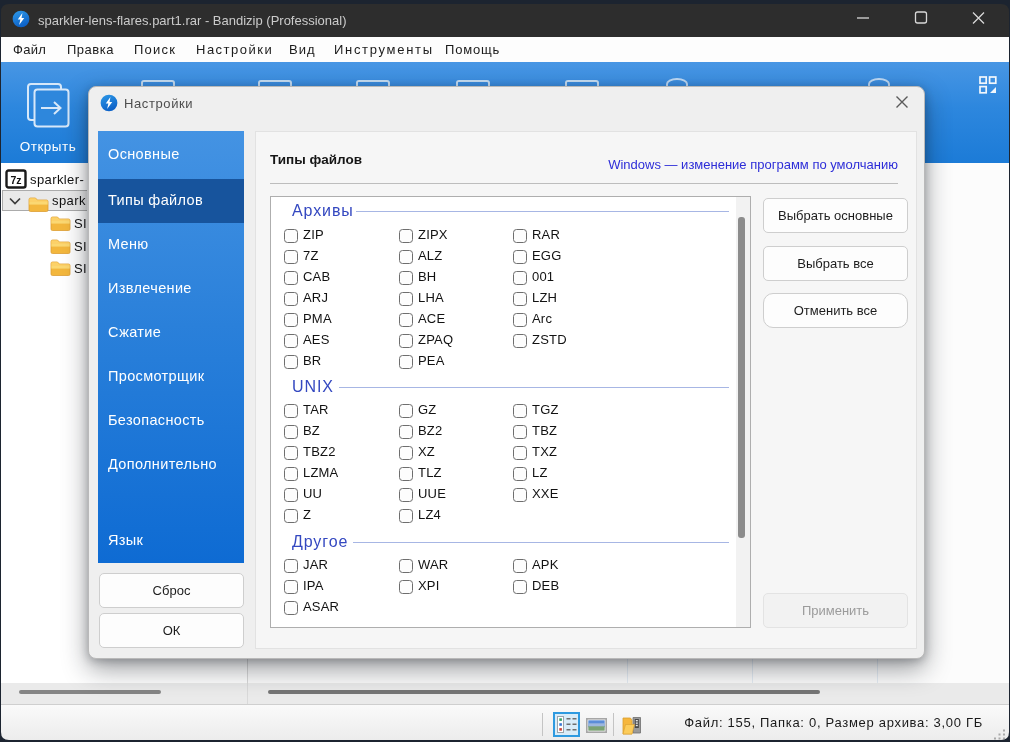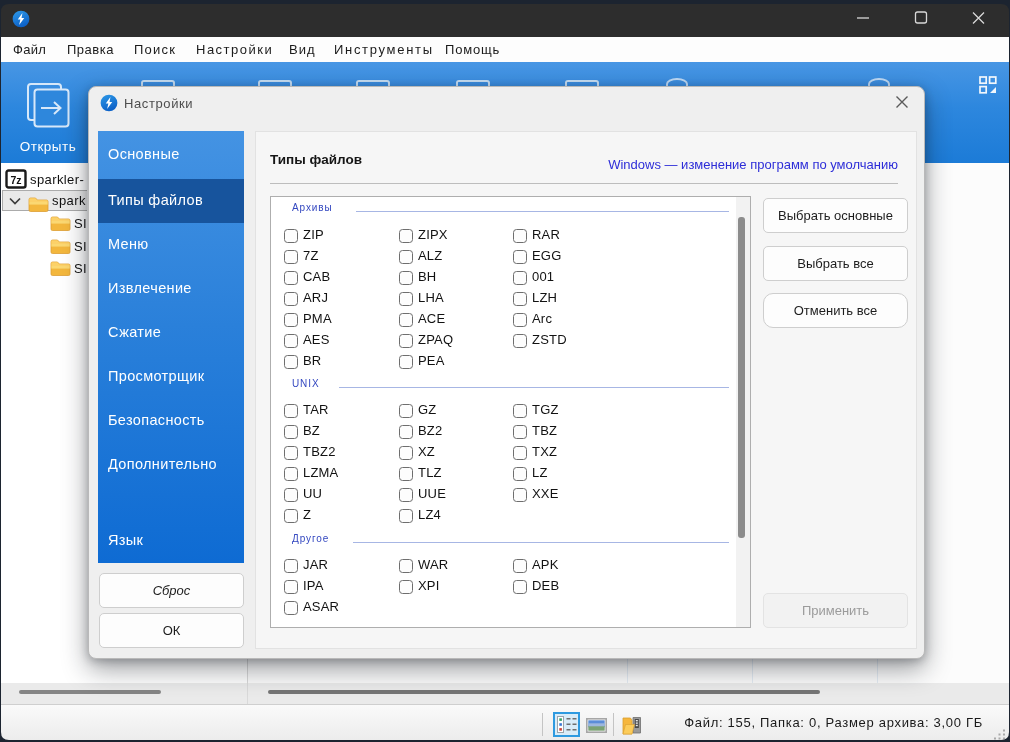--- a/index.html
+++ b/index.html
@@ -30,21 +30,21 @@
   background:#f6f6f6; border:1px solid #e2e2e2; }
 #sidebar { position:absolute; left:98px; top:131px; width:146px; height:432px;
   background:linear-gradient(180deg,#4493e3 0%,#2a80da 45%,#0e6bd3 100%); }
 .sitem { position:absolute; left:10px; font-size:14.5px; color:#fff; height:20px; letter-spacing:0.35px; }
 #ssel { position:absolute; left:98px; top:179px; width:146px; height:44px; background:#17549d; }
 .btn { position:absolute; background:#fdfdfd; border:1px solid #cecece; border-radius:5px;
   font-size:13px; color:#1d1d1d; text-align:center; }
 .sbtn { left:99px; width:145px; height:35px; padding-top:9px; }
 #lbox { position:absolute; left:270px; top:196px; width:481px; height:432px;
   background:#fff; border:1px solid #aeaeae; }
-.ghdr { position:absolute; font-size:10px; color:#3448c0; letter-spacing:0.9px; }
+.ghdr { position:absolute; font-size:16px; color:#3448c0; letter-spacing:0.9px; }
 .gline { position:absolute; height:1px; background:#a7b6e4; }
 .cb { position:absolute; width:14px; height:14px; background:#fdfdfd;
   border:1px solid #6e6e6e; border-radius:3.5px; }
 .cbl { position:absolute; font-size:13px; color:#121212; letter-spacing:0.2px; }
 #vtrack { position:absolute; left:736px; top:197px; width:14px; height:430px; background:#f2f2f2; }
 #vthumb { position:absolute; left:738px; top:217px; width:7px; height:321px; background:#8c8c8c; border-radius:3px; }
 .rbtn { left:763px; width:145px; height:35px; padding-top:9px; }
 #heading { position:absolute; left:270px; top:152px; font-size:13.5px; font-weight:bold; color:#161616; }
 #wlink { position:absolute; left:270px; top:157px; width:628px; text-align:right; font-size:13px; color:#2d2dd8; }
 #hrule { position:absolute; left:270px; top:183px; width:628px; height:1px; background:#bdbdbd; }
@@ -176,20 +176,21 @@
     <svg class="abs" style="left:11px; top:6px" width="18" height="18" viewBox="0 0 20 20">
       <defs>
         <linearGradient id="g1" x1="0" y1="0" x2="0.4" y2="1">
         <stop offset="0" stop-color="#2f9ae8"></stop>
           <stop offset="1" stop-color="#0d62c8"></stop>
         </linearGradient>
       </defs>
       <circle cx="10" cy="10" r="9.3" fill="url(#g1)"></circle>
       <path d="M11.6 3.2 L6.4 10.6 L9.3 10.6 L7.9 16.8 L13.6 9 L10.6 9 Z" fill="#fff"></path>
     </svg>
+    <div class="txt">sparkler-lens-flares.part1.rar - Bandizip (Professional)</div>
     <svg class="abs" style="left:851px; top:2px" width="146" height="24" viewBox="0 0 146 24">
       <path d="M5 12 H17" stroke="#d8d8d8" stroke-width="1.3" fill="none"></path>
       <rect x="63.5" y="6" width="11" height="11" rx="2" stroke="#d8d8d8" stroke-width="1.3" fill="none"></rect>
       <path d="M121 6.5 L132 17.5 M132 6.5 L121 17.5" stroke="#d8d8d8" stroke-width="1.3" fill="none"></path>
     </svg>
   </div>
 
   <div id="dlg"></div>
   <div id="cpanel"></div>
   <div id="heading">Типы файлов</div>
@@ -302,21 +303,21 @@
 <div class="sitem" style="top:15px">Основные</div>
 <div class="sitem" style="top:60.5px">Типы файлов</div>
 <div class="sitem" style="top:104.5px">Меню</div>
 <div class="sitem" style="top:148.5px">Извлечение</div>
 <div class="sitem" style="top:192.5px">Сжатие</div>
 <div class="sitem" style="top:236.5px">Просмотрщик</div>
 <div class="sitem" style="top:280.5px">Безопасность</div>
 <div class="sitem" style="top:324.5px">Дополнительно</div>
 <div class="sitem" style="top:400.5px">Язык</div>
   </div>
-  <div class="btn sbtn" style="top:573px;font-style:italic;">Сброс</div>
+  <div class="btn sbtn" style="top:573px;">Сброс</div>
   <div class="btn sbtn" style="top:613px;">ОК</div>
   <div class="abs" style="left:88px; top:86px; width:837px; height:45px;">
   <svg class="abs" style="left:12px; top:8px" width="18" height="18" viewBox="0 0 20 20">
       <defs>
         <linearGradient id="g2" x1="0" y1="0" x2="0.4" y2="1">
         <stop offset="0" stop-color="#2f9ae8"></stop>
           <stop offset="1" stop-color="#0d62c8"></stop>
         </linearGradient>
       </defs>
       <circle cx="10" cy="10" r="9.3" fill="url(#g2)"></circle>

